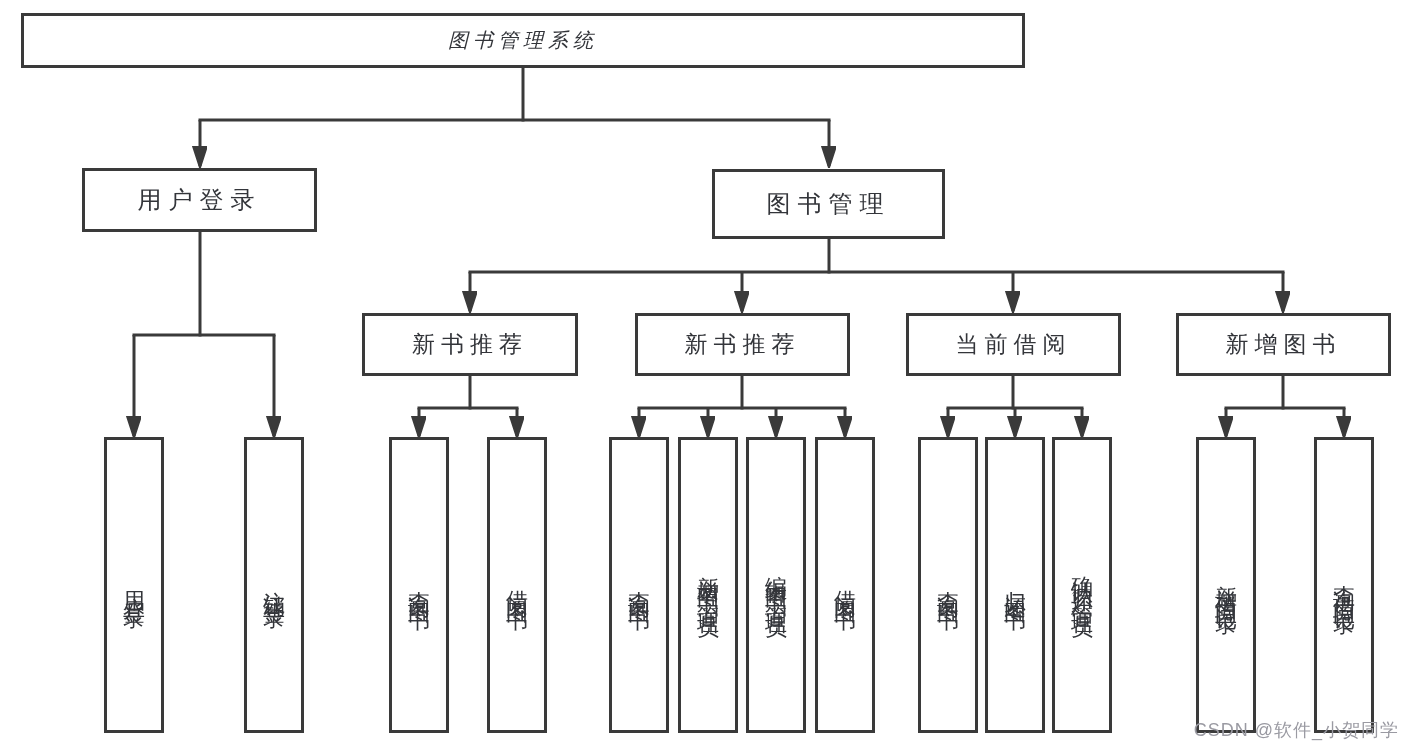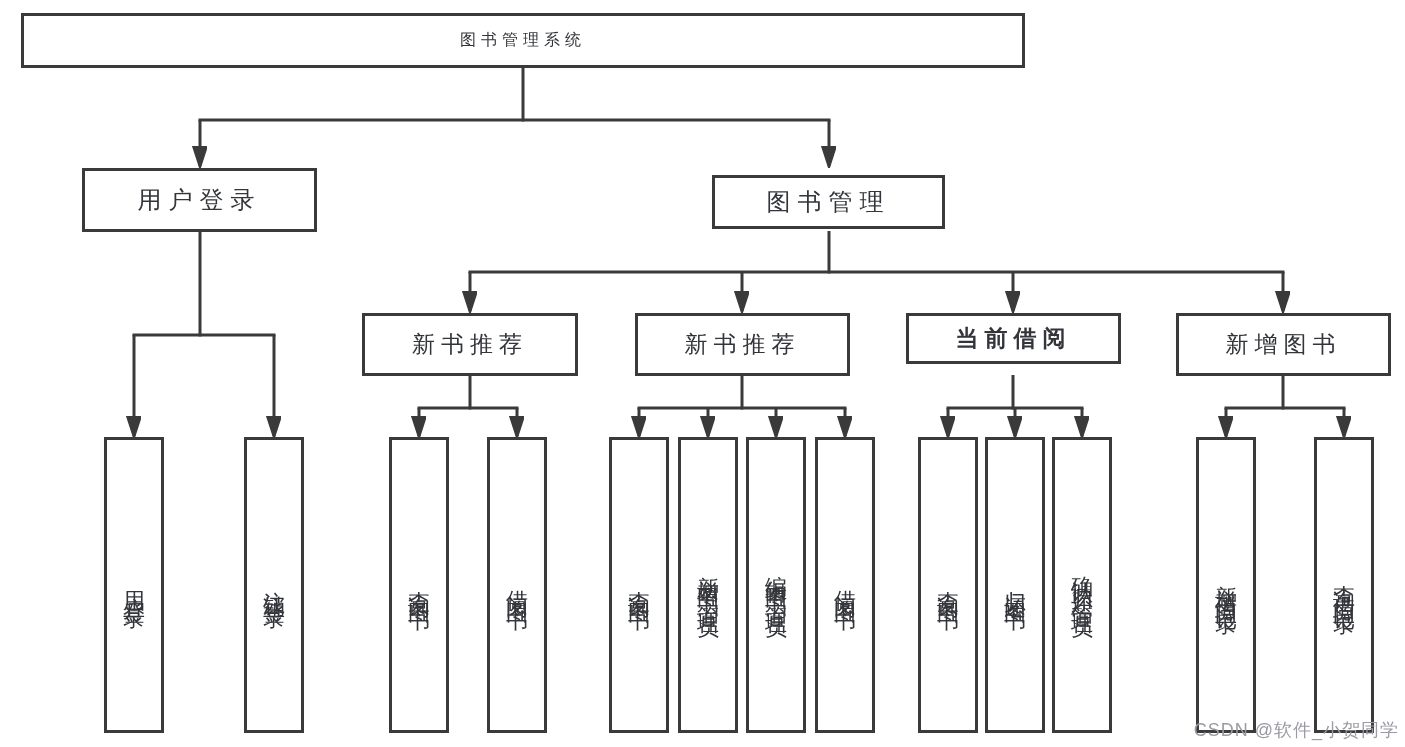--- a/index.html
+++ b/index.html
@@ -21,21 +21,21 @@
   .wires .ah{fill:var(--line);}
   .box{
     position:absolute;
     box-sizing:border-box;
     background:var(--box-bg);
     border:3px solid var(--line);
     display:flex;align-items:center;justify-content:center;
     color:var(--text);
     z-index:1;
   }
-  .lv1 span{font-size:16px;letter-spacing:5px;}
+  .lv1 span{font-size:20px;letter-spacing:5px;font-style:italic;}
   .lv2 span{font-size:24px;letter-spacing:7px;}
   .lv3 span{font-size:23px;letter-spacing:6px;}
   .vbox span{
     writing-mode:vertical-rl;
     text-orientation:mixed;
     font-size:22px;
     letter-spacing:6px;
     line-height:1;
   }
   .watermark{
@@ -115,31 +115,31 @@
     </g>
   </svg>
 
   <div class="box lv1" style="left:21px;top:13px;width:1004px;height:55px;">
     <span>图书管理系统</span>
   </div>
 
   <div class="box lv2" style="left:82px;top:168px;width:235px;height:64px;">
     <span>用户登录</span>
   </div>
-  <div class="box lv2" style="left:712px;top:175px;width:233px;height:54px;align-items:center;">
+  <div class="box lv2" style="left:712px;top:169px;width:233px;height:70px;align-items:center;">
     <span>图书管理</span>
   </div>
 
   <div class="box lv3" style="left:362px;top:313px;width:216px;height:63px;">
     <span>新书推荐</span>
   </div>
   <div class="box lv3" style="left:635px;top:313px;width:215px;height:63px;">
     <span>新书推荐</span>
   </div>
-  <div class="box lv3" style="left:906px;top:313px;width:215px;height:51px;font-weight:bold;">
+  <div class="box lv3" style="left:906px;top:313px;width:215px;height:63px;">
     <span>当前借阅</span>
   </div>
   <div class="box lv3" style="left:1176px;top:313px;width:215px;height:63px;">
     <span>新增图书</span>
   </div>
 
   <div class="box vbox" style="left:104px;top:437px;width:60px;height:296px;">
     <span>用户登录</span>
   </div>
   <div class="box vbox" style="left:244px;top:437px;width:60px;height:296px;">

